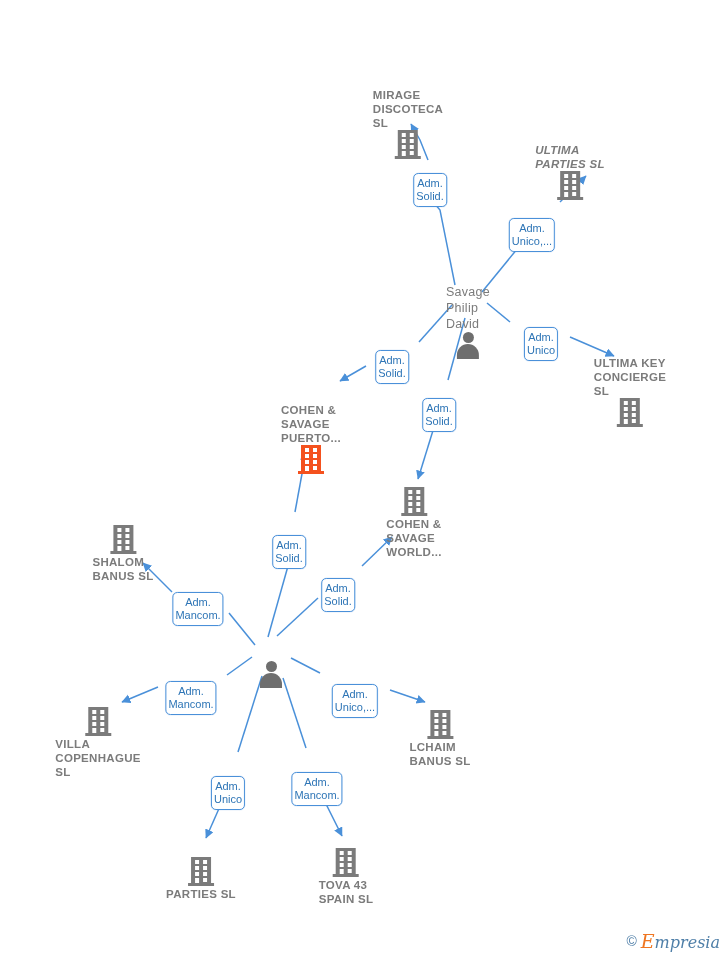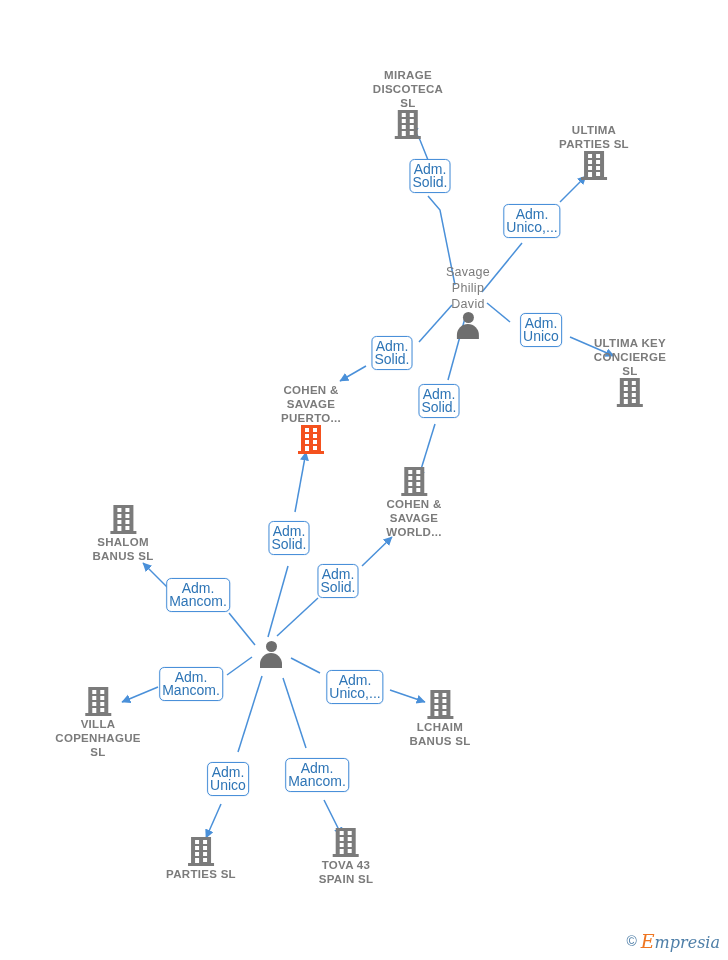--- a/index.html
+++ b/index.html
@@ -6,21 +6,21 @@
   body{
     width:728px;height:960px;
     background:#ffffff;
     font-family:"Liberation Sans", sans-serif;
     overflow:hidden;
     position:relative;
   }
   #graph{position:absolute;left:0;top:0;width:728px;height:960px;}
   svg.edges{position:absolute;left:0;top:0;width:728px;height:960px;pointer-events:none;}
 
-  .node{position:absolute;transform:translate(-50%,-50%);text-align:center;}
+  .node{position:absolute;transform:translate(-50%,-50%);margin-top:20px;}
   .node .glyph{display:block;margin:0 auto;}
   .node .caption{
     font-size:11.5px;line-height:14px;color:#7b7b7b;
     letter-spacing:.3px;white-space:pre-line;
   }
   .node.company .caption{font-weight:bold;}
   .node.person .caption{font-weight:normal;font-size:12.5px;line-height:16px;color:#7b7b7b;}
   .node.highlight .caption{color:#7b7b7b;}
 
   
@@ -36,23 +36,24 @@
   
   .per{position:relative;width:26px;height:28px;}
   .per .head{position:absolute;left:8px;top:0;width:11px;height:11px;border-radius:50%;background:#6e6e6e;}
   .per .bodyp{position:absolute;left:2px;top:12px;width:22px;height:15px;background:#6e6e6e;
               border-top-left-radius:11px;border-top-right-radius:11px;}
 
   
   .elabel{
     position:absolute;transform:translate(-50%,-50%);
     background:#ffffff;border:1.4px solid #4a90d9;border-radius:5px;
-    color:#2e75b6;font-size:14px;line-height:13px;
+    color:#2e75b6;font-size:11px;line-height:13px;
     padding:3px 2px;white-space:pre-line;text-align:center;
     box-shadow:0 0 0 .5px rgba(74,144,217,.15);
+    margin-top:14px;
   }
 
   
   #watermark{position:absolute;right:8px;bottom:8px;display:flex;align-items:center;gap:4px;}
   #watermark .cmark{color:#4f7fa8;font-size:14px;}
   #watermark .wordmark{font-family:"DejaVu Serif", serif;font-style:italic;font-size:16px;color:#4f7fa8;}
   #watermark .wordmark .cap{color:#ef7622;font-size:19px;}
 </style>
 </head>
 <body>
@@ -105,21 +106,21 @@
             <i class="w" style="left: 7px; top: 9px;"></i>
             <i class="w" style="left: 7px; top: 15px;"></i>
             <i class="w" style="left: 15px; top: 3px;"></i>
             <i class="w" style="left: 15px; top: 9px;"></i>
             <i class="w" style="left: 15px; top: 15px;"></i>
             <i class="door" style="left: 7px; top: 21px; height: 5px;"></i>
             <i class="w" style="left: 15px; top: 21px;"></i>
           </div>
         </div>
       </div>
-      <div class="node company" style="left: 594px; top: 152px;">
+      <div class="node company" style="left: 570px; top: 152px; font-style: italic;">
         <div class="caption">ULTIMA
 PARTIES  SL</div>
         <div class="glyph" style="display: flex; justify-content: center;">
           <div class="bld">
             <i class="body"></i>
             <i class="base"></i>
             <i class="w" style="left: 7px; top: 3px;"></i>
             <i class="w" style="left: 7px; top: 9px;"></i>
             <i class="w" style="left: 7px; top: 15px;"></i>
             <i class="w" style="left: 15px; top: 3px;"></i>

